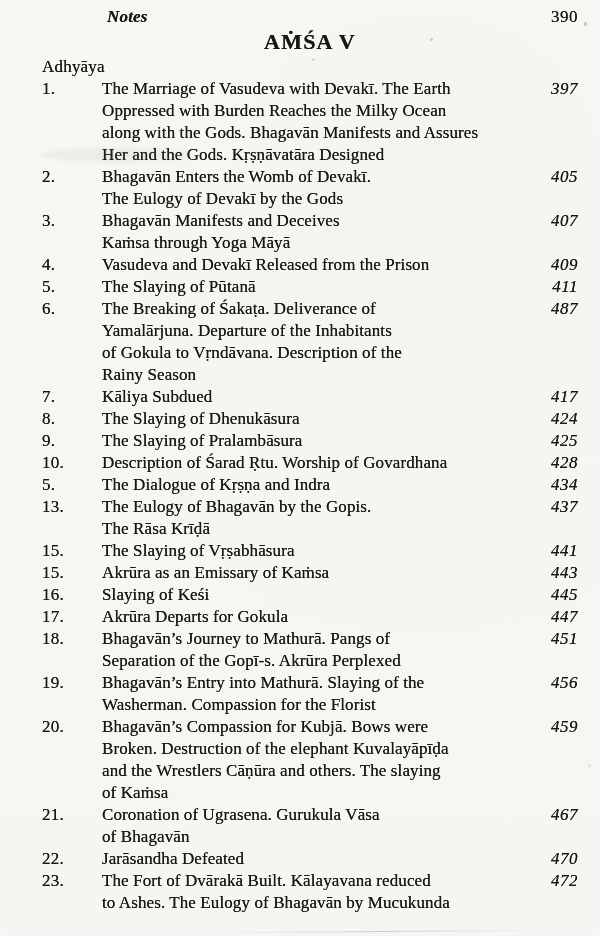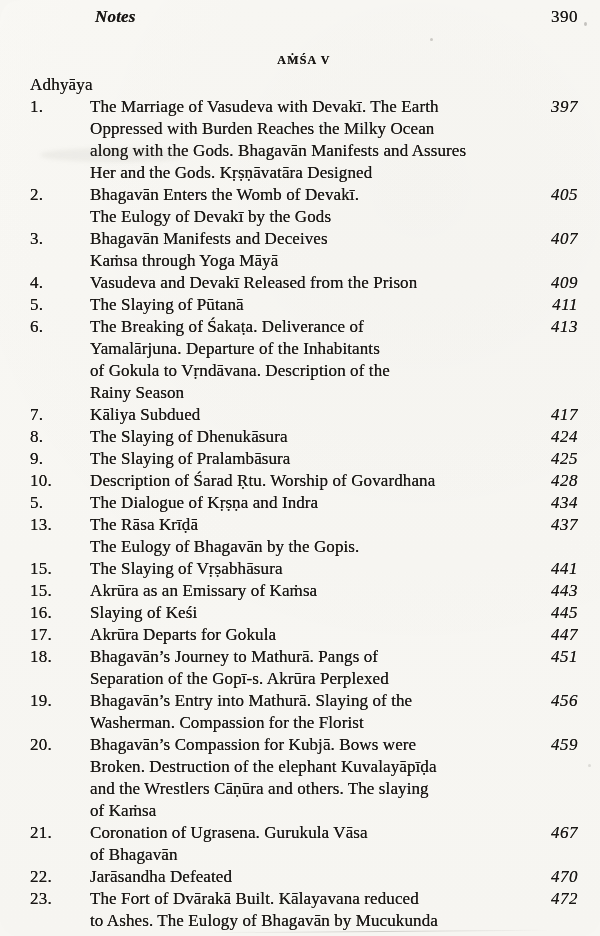--- a/index.html
+++ b/index.html
@@ -10,21 +10,21 @@
     overflow: hidden;
     background: #f7f6f2;
     font-family: "Liberation Serif", "DejaVu Serif", serif;
     color: #191715;
   }
   .scan-page {
     position: relative;
     width: 600px;
     height: 936px;
     box-sizing: border-box;
-    padding: 6px 22px 0 30px;
+    padding: 6px 22px 0 42px;
     background:
       radial-gradient(circle at 70% 20%, rgba(0,0,0,0.015), transparent 60%),
       linear-gradient(180deg, #f9f8f4 0%, #f7f6f2 60%, #f6f5f1 100%);
     text-shadow: 0 0 0.4px rgba(20,15,10,0.85);
     border-radius: 20px;
   }
   .hdr-row {
     display: flex;
     align-items: baseline;
     height: 22px;
@@ -41,23 +41,23 @@
   .notes-page {
     width: 44px;
     text-align: right;
     letter-spacing: 0.5px;
   }
   .section-title {
     height: 24px;
     line-height: 24px;
     text-align: center;
     font-weight: 700;
-    font-size: 12px;
+    font-size: 22px;
     letter-spacing: 1.2px;
-    margin-top: 20px;
+    margin-top: 2px;
   }
   .adhyaya-label {
     height: 22px;
     line-height: 22px;
     font-weight: 400;
     font-size: 17px;
     margin-top: 2px;
     letter-spacing: 0.2px;
   }
   .entries { margin-top: 0; }
@@ -179,21 +179,21 @@
   </div>
 
   <div class="entry">
     <div class="num">6.</div>
     <div class="title">
           <div class="tline">The Breaking of Śakaṭa. Deliverance of</div>
           <div class="tline">Yamalārjuna. Departure of the Inhabitants</div>
           <div class="tline">of Gokula to Vṛndāvana. Description of the</div>
           <div class="tline">Rainy Season</div>
         </div>
-    <div class="pg">413</div>
+    <div class="pg">487</div>
   </div>
 
   <div class="entry">
     <div class="num">7.</div>
     <div class="title">
           <div class="tline">Kāliya Subdued</div>
         </div>
     <div class="pg">417</div>
   </div>
 
@@ -226,22 +226,22 @@
     <div class="num">5.</div>
     <div class="title">
           <div class="tline">The Dialogue of Kṛṣṇa and Indra</div>
         </div>
     <div class="pg">434</div>
   </div>
 
   <div class="entry">
     <div class="num">13.</div>
     <div class="title">
+          <div class="tline">The Eulogy of Bhagavān by the Gopis.</div>
           <div class="tline">The Rāsa Krīḍā</div>
-          <div class="tline">The Eulogy of Bhagavān by the Gopis.</div>
         </div>
     <div class="pg">437</div>
   </div>
 
   <div class="entry">
     <div class="num">15.</div>
     <div class="title">
           <div class="tline">The Slaying of Vṛṣabhāsura</div>
         </div>
     <div class="pg">441</div>

